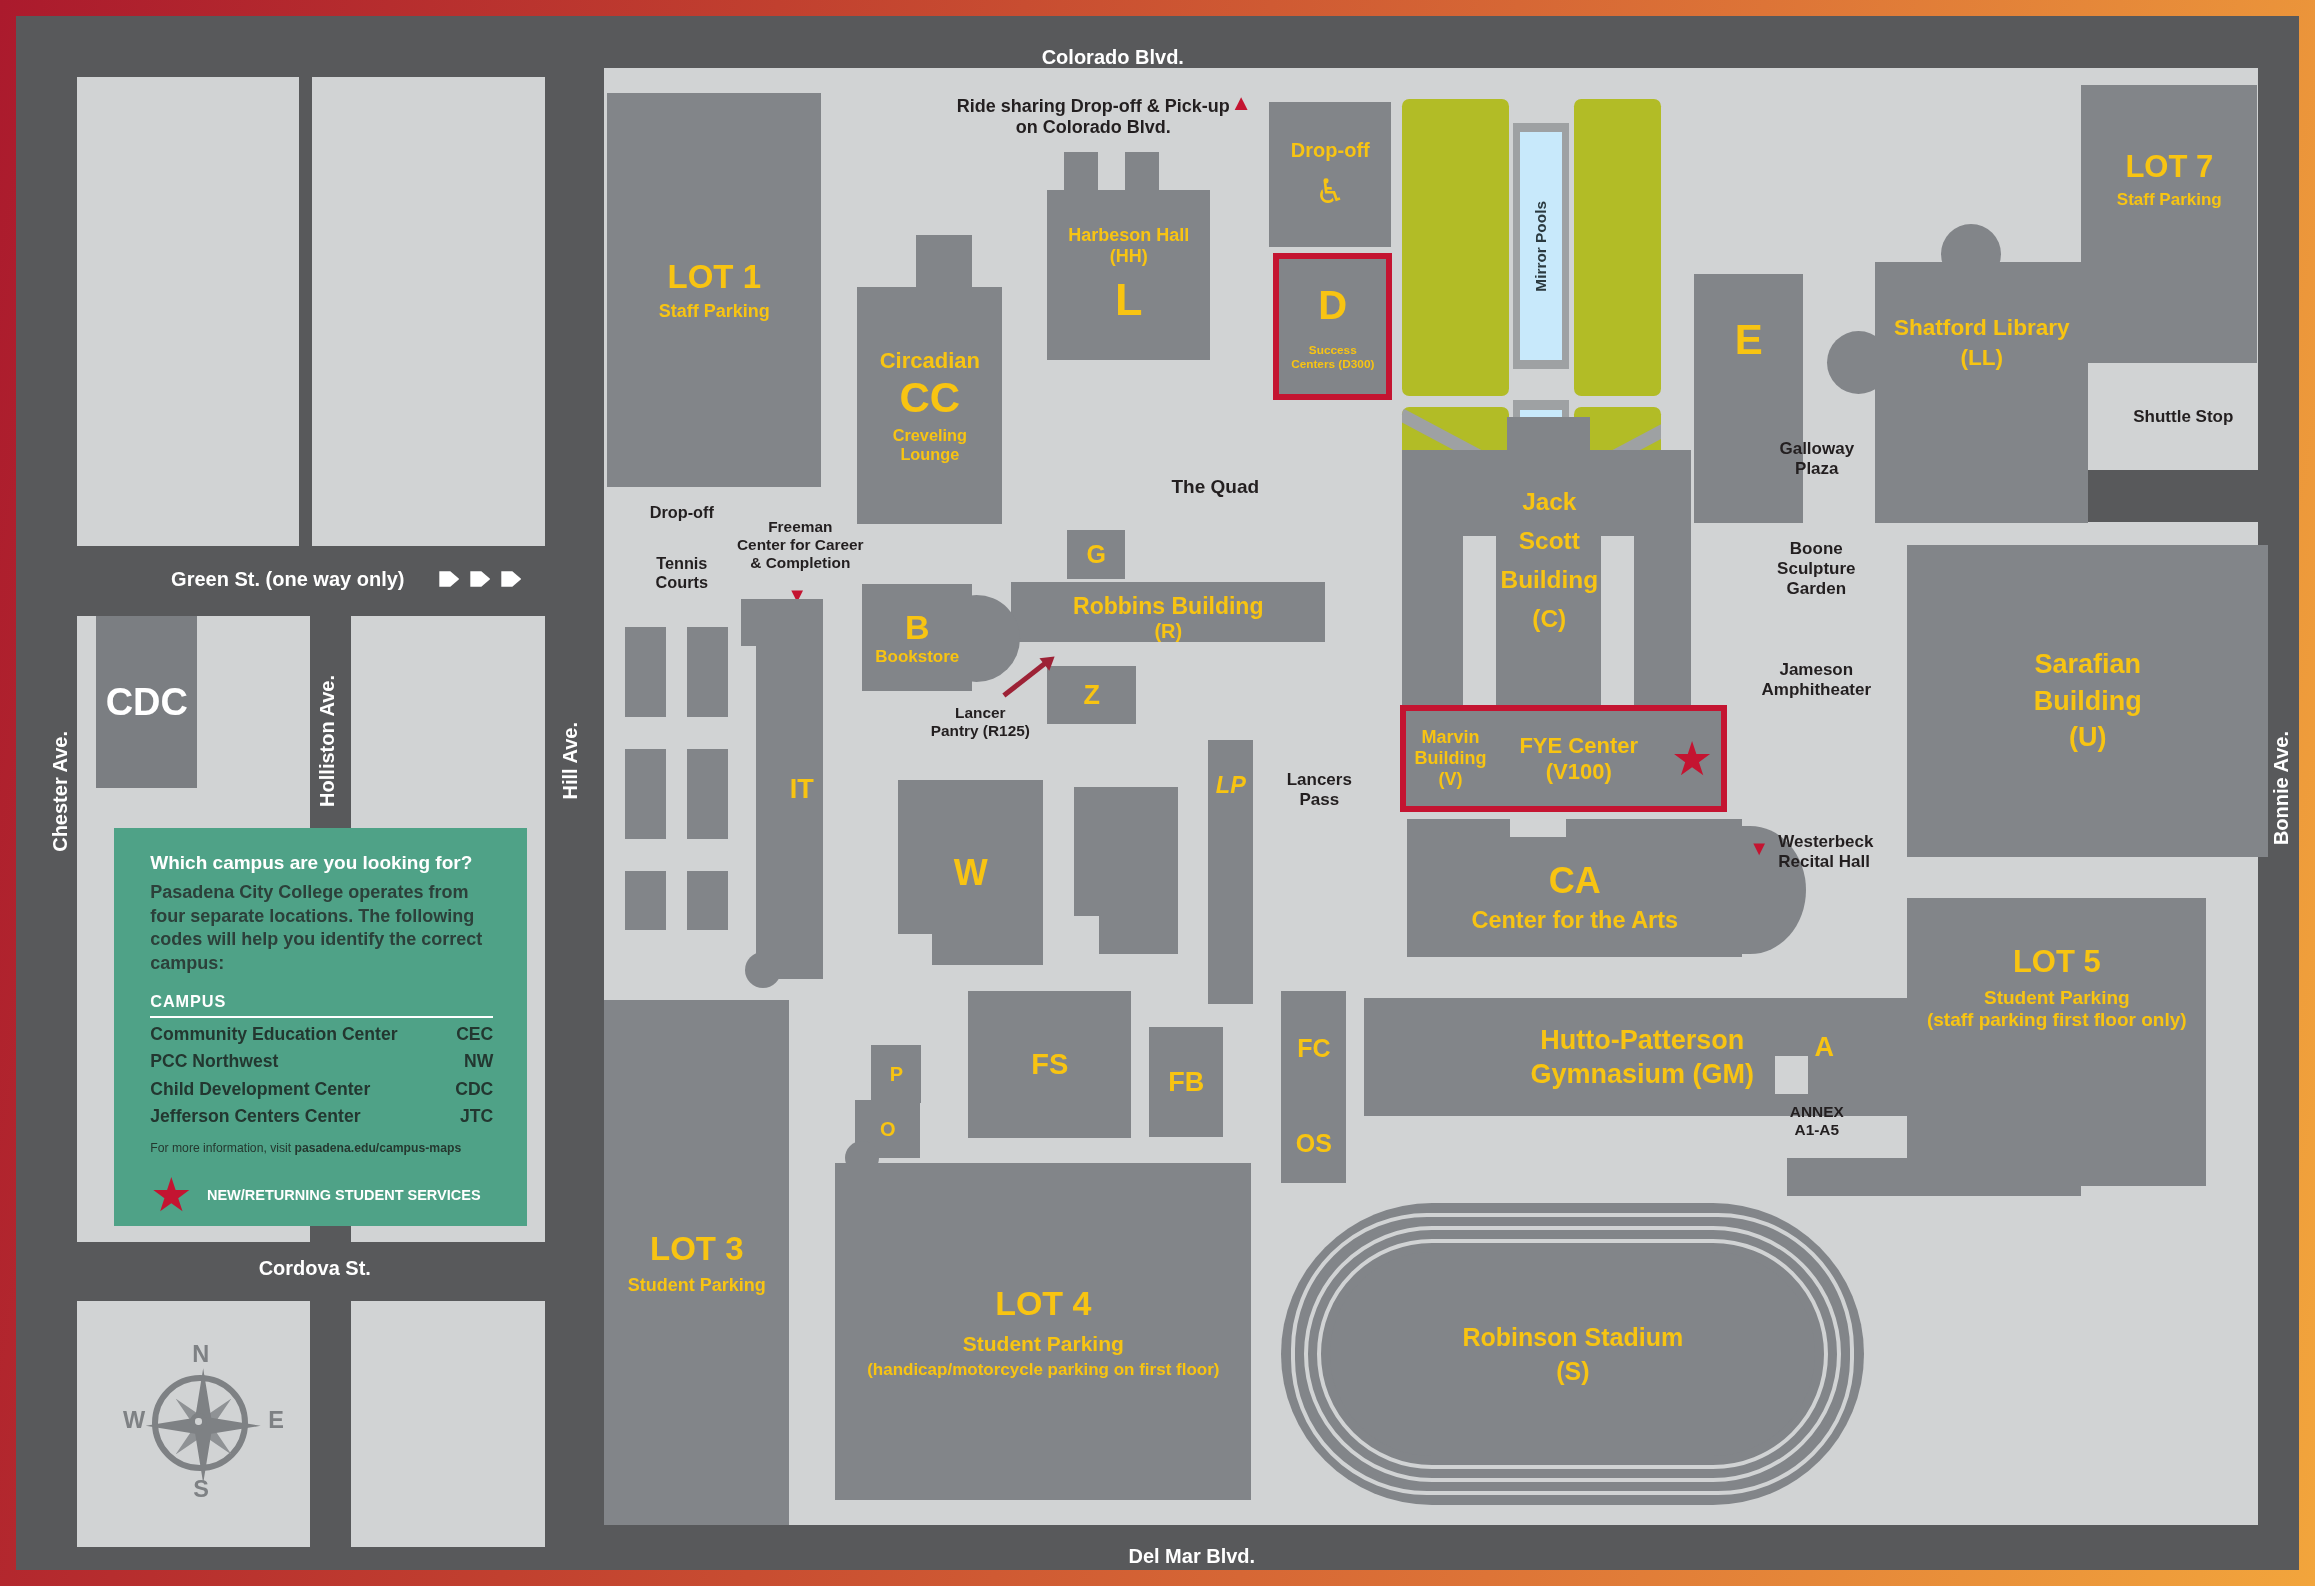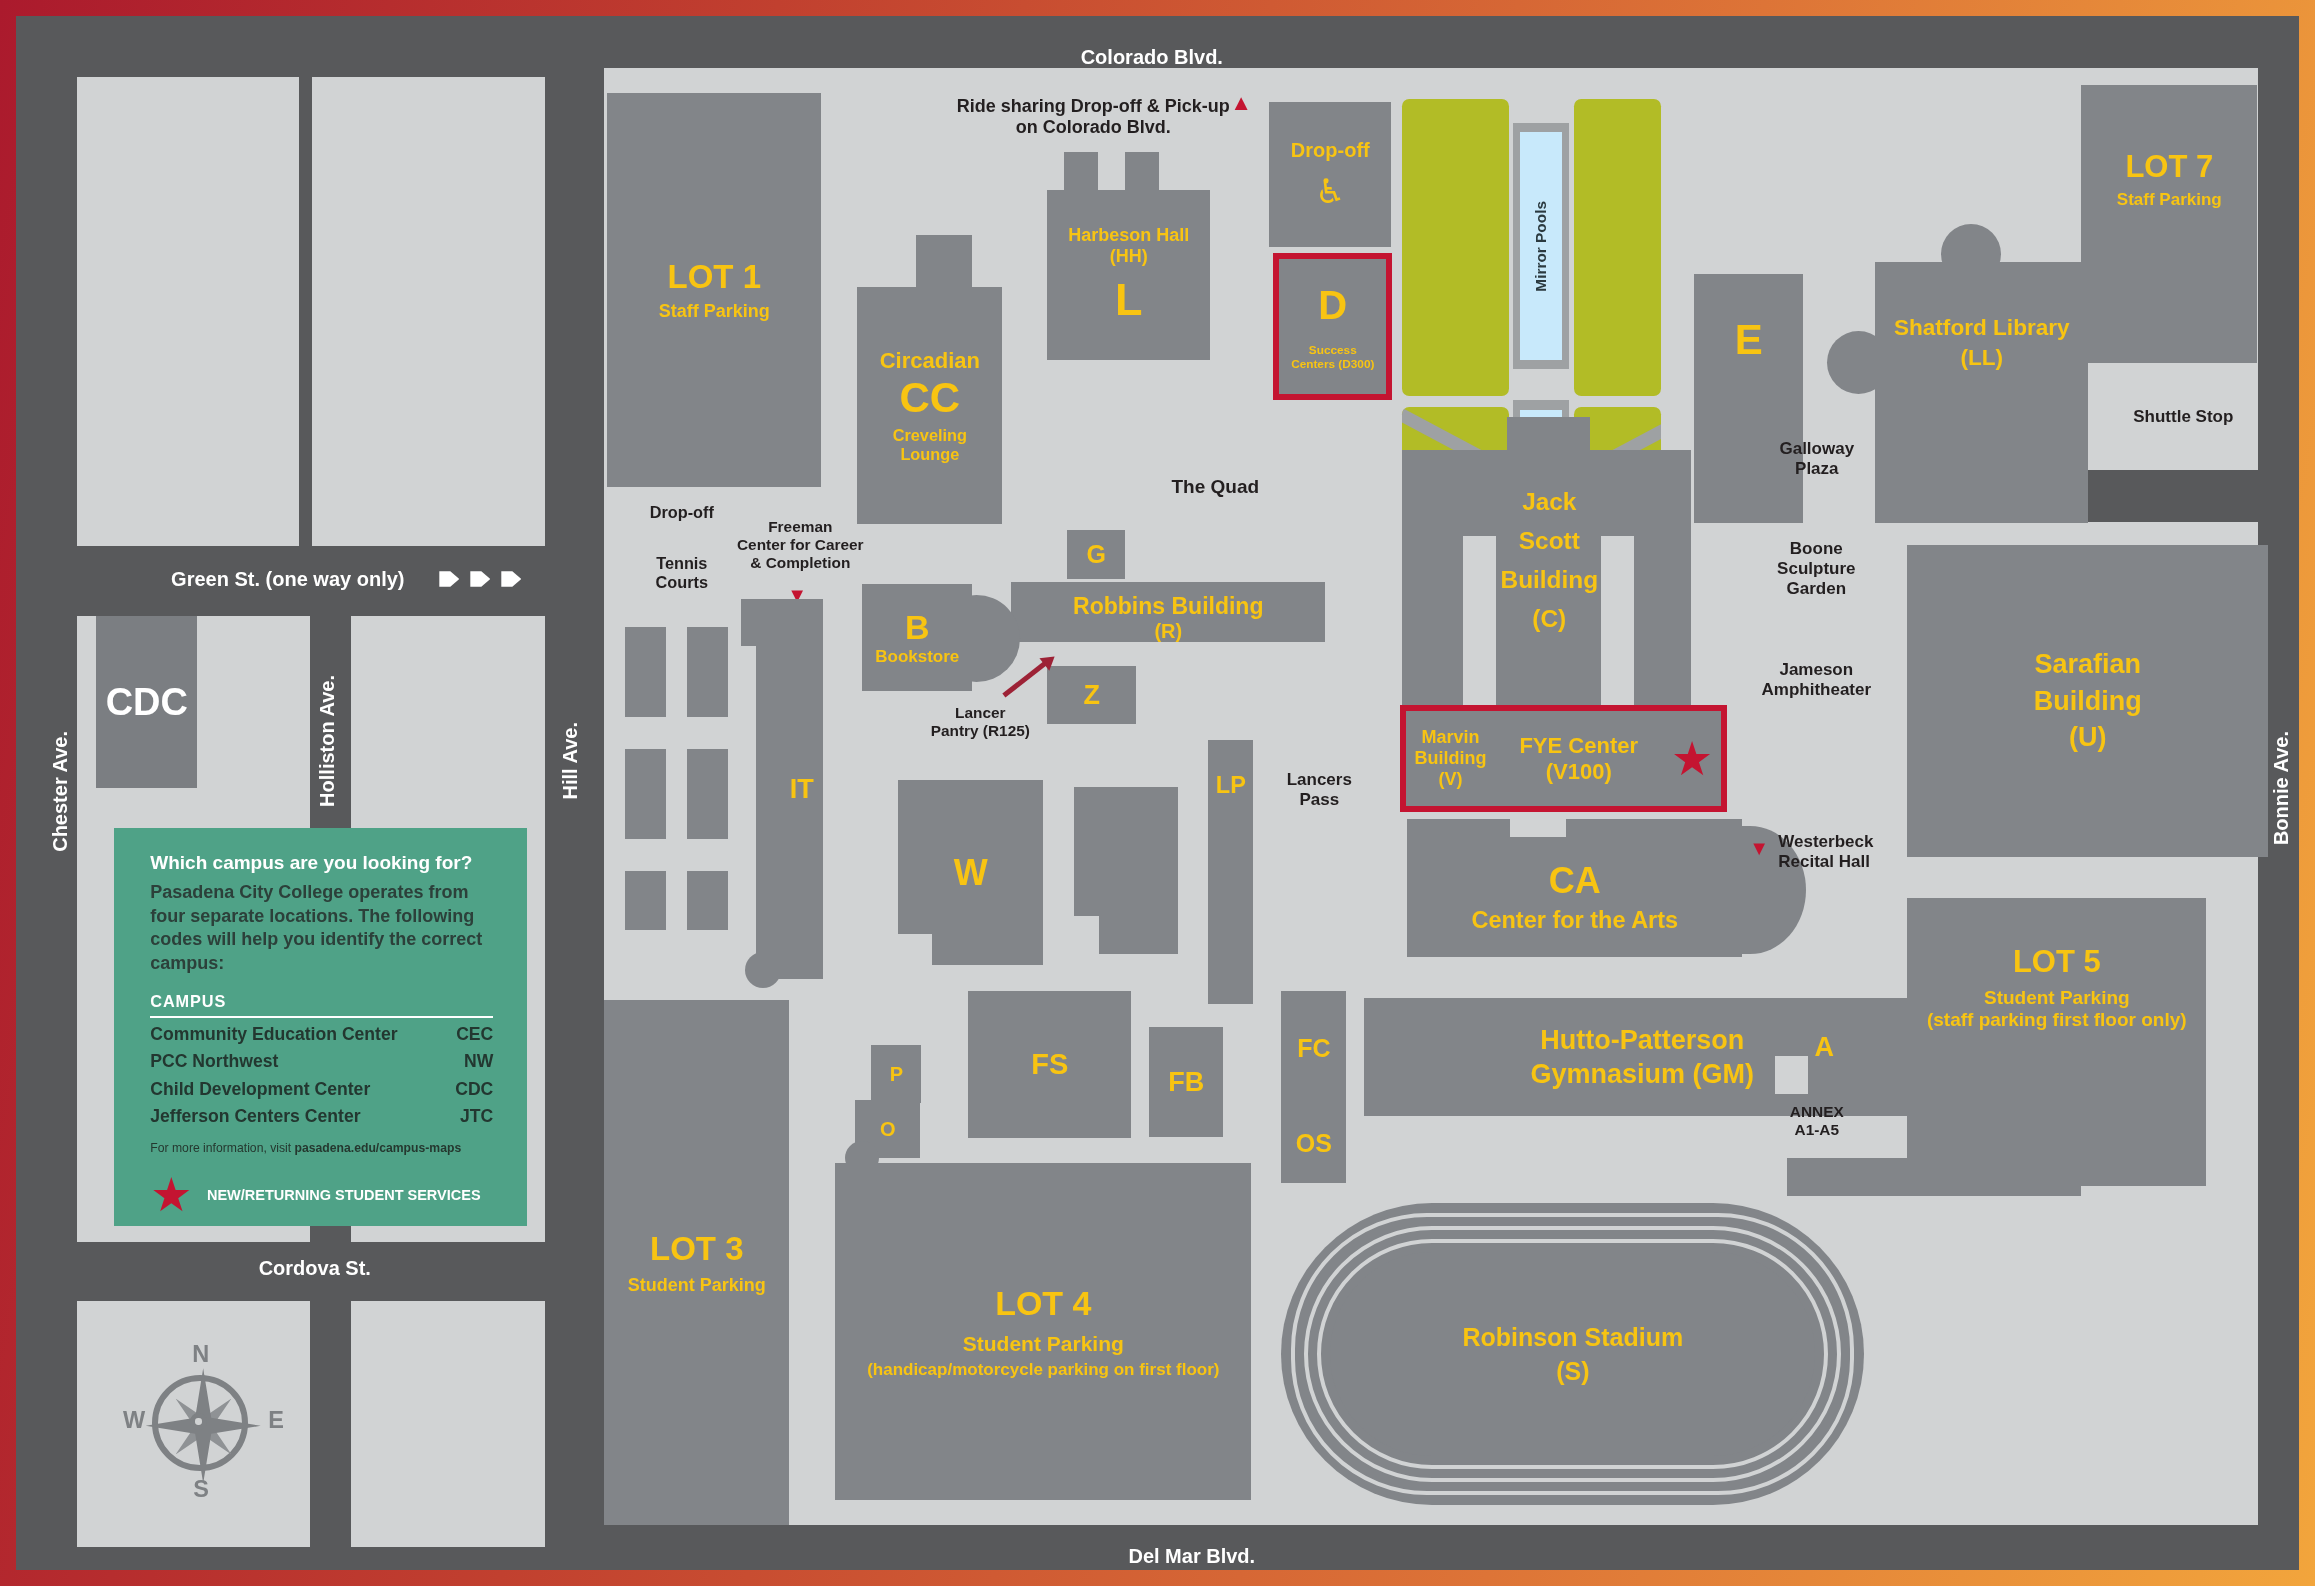--- a/index.html
+++ b/index.html
@@ -55,21 +55,21 @@
   .legend{display:flex;align-items:center;gap:14.5px;margin-top:22px;}
   .legend .star{font-size:47px;color:#c41431;line-height:36px;}
   .legend .txt{color:#fff;font-size:14.5px;}
 </style>
 </head>
 <body>
 
 <div class="frame">
  <div class="map">
 
-  <div class="street-h" style="left:1000px;top:30px;width:271px;">Colorado Blvd.</div>
+  <div class="street-h" style="left:961px;top:30px;width:271px;">Colorado Blvd.</div>
   <div class="street-h" style="left:1031px;top:1529px;width:289px;">Del Mar Blvd.</div>
   <div class="street-v" style="left:33px;top:715px;">Chester Ave.</div>
   <div class="street-v" style="left:543px;top:706px;">Hill Ave.</div>
   <div class="street-v" style="left:2254px;top:715px;">Bonnie Ave.</div>
 
   <div class="plot" style="left:61px;top:61px;width:222px;height:469px;"></div>
   <div class="plot" style="left:296px;top:61px;width:233px;height:469px;"></div>
 
   <div class="street-h" style="left:127px;top:552px;width:289px;">Green St. (one way only)</div>
   <span class="dir-arrow" style="left:423px;top:555px;"></span>
@@ -277,21 +277,21 @@
     <span class="ylabel line" style="font-size:34px;">B</span>
     <span class="ylabel line" style="font-size:17px;">Bookstore</span>
   </div>
 
   <div class="bldg" style="left:882px;top:764px;width:145px;height:185px;">
     <span class="ylabel" style="font-size:36px;">W</span>
   </div>
   <div class="cut" style="left:882px;top:918px;width:34px;height:32px;"></div>
   <div class="bldg" style="left:1058px;top:771px;width:104px;height:167px;"></div>
   <div class="cut" style="left:1058px;top:900px;width:25px;height:38px;"></div>
-  <div class="bldg" style="left:1192px;top:724px;width:45px;height:264px;justify-content:flex-start;padding-top:32px;">
+  <div class="bldg" style="left:1192px;top:724px;width:45px;height:264px;justify-content:flex-start;padding-top:32px;font-style:italic;">
     <span class="ylabel" style="font-size:23.5px;">LP</span>
   </div>
   <div class="blabel" style="left:1253px;top:754px;width:100px;font-size:17px;">
     <span class="line">Lancers</span>
     <span class="line">Pass</span>
   </div>
 
   <div class="bldg redbox" style="left:1384px;top:689px;width:327px;height:107px;flex-direction:row;gap:33px;text-align:center;">
     <span>
       <span class="ylabel line" style="font-size:18px;">Marvin</span>

